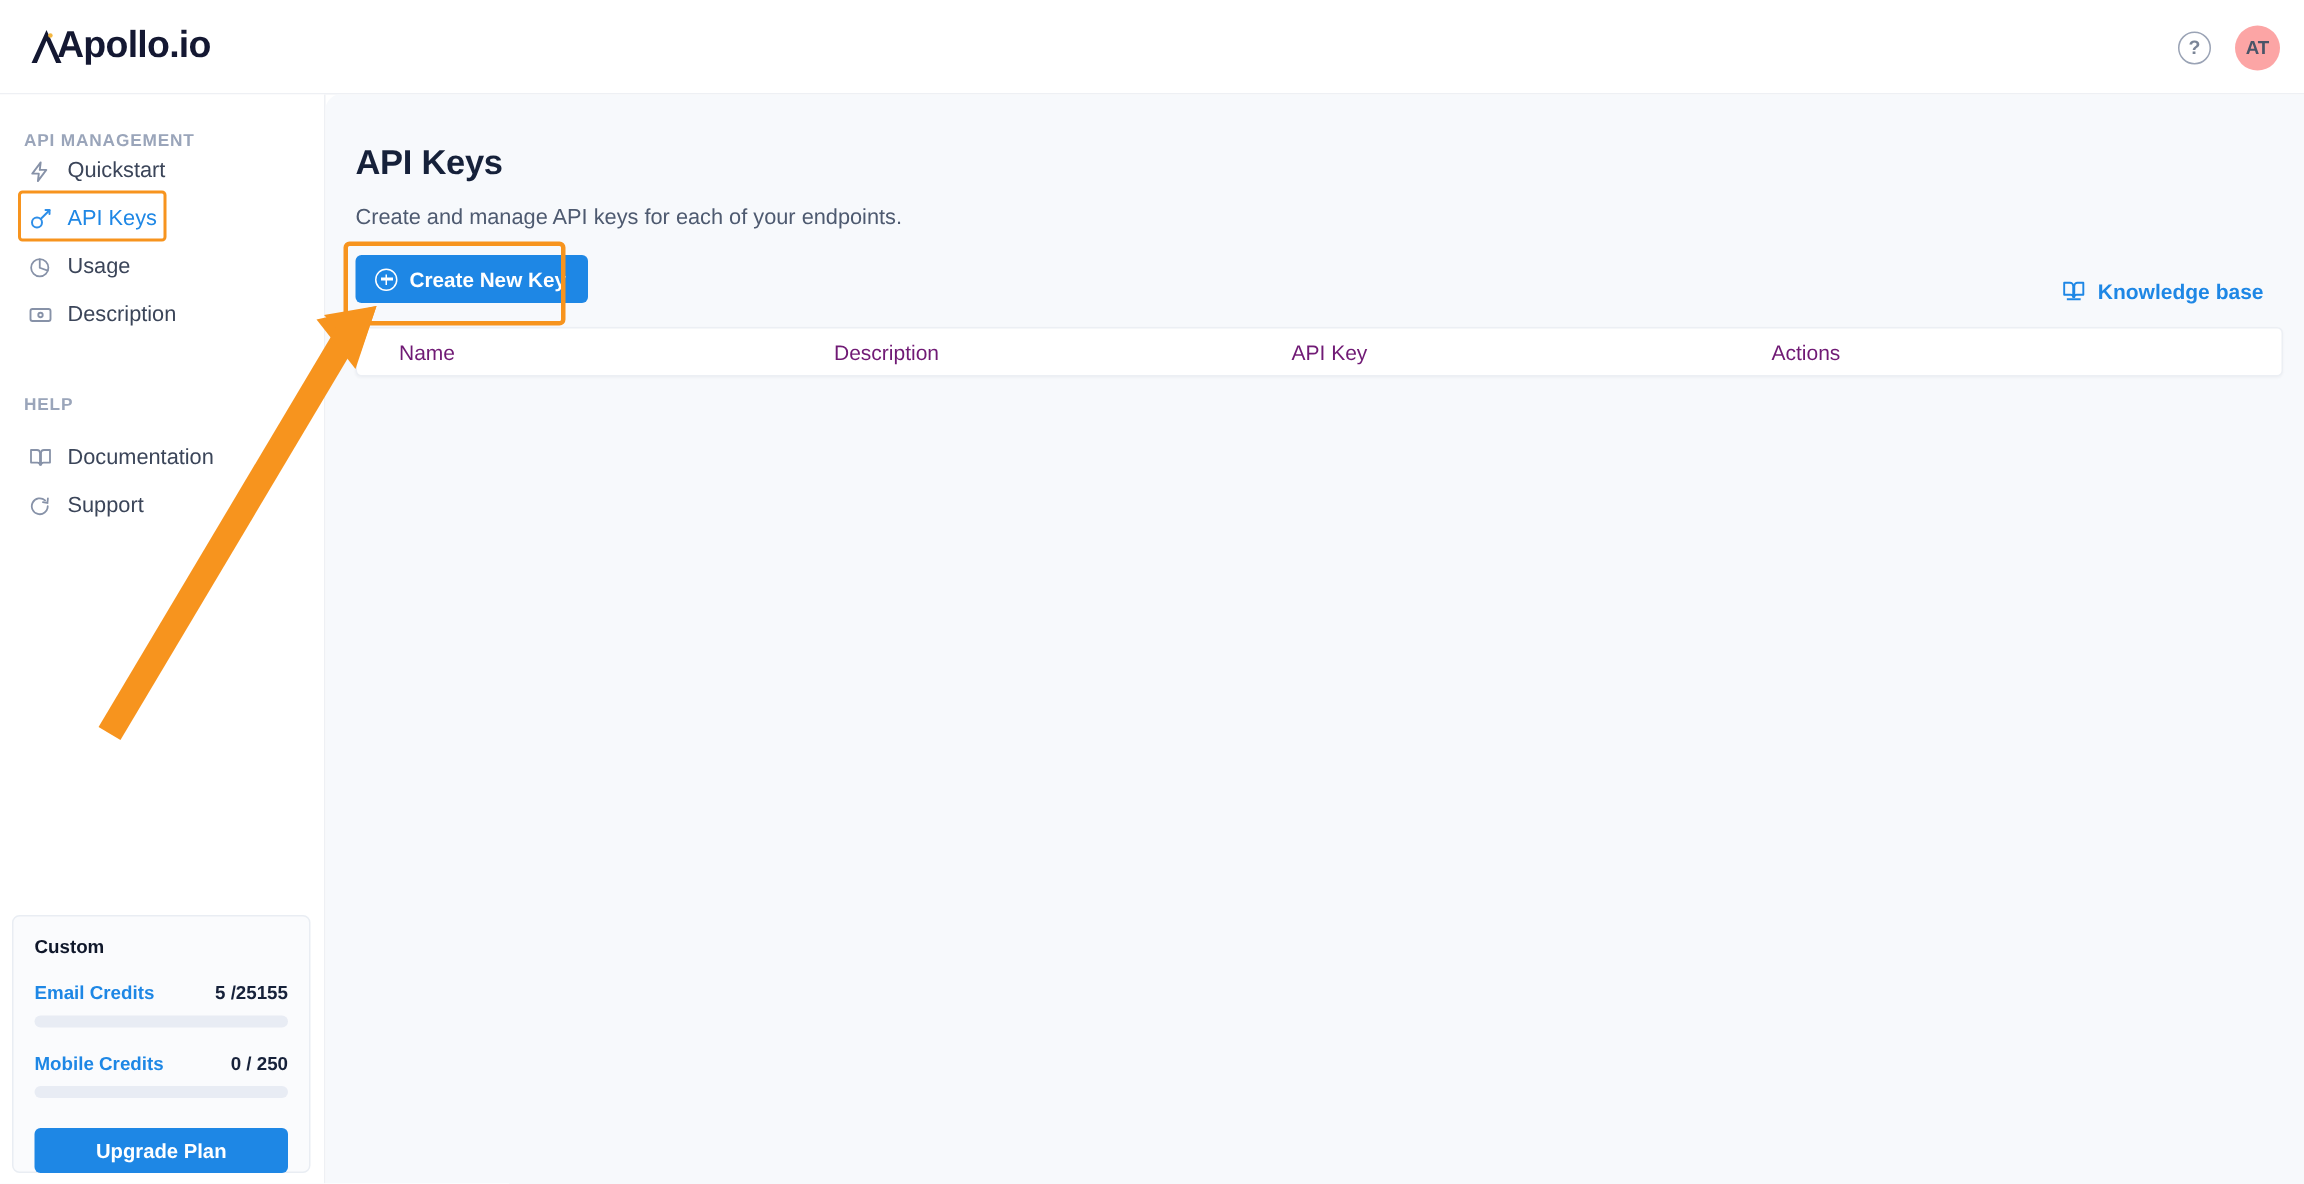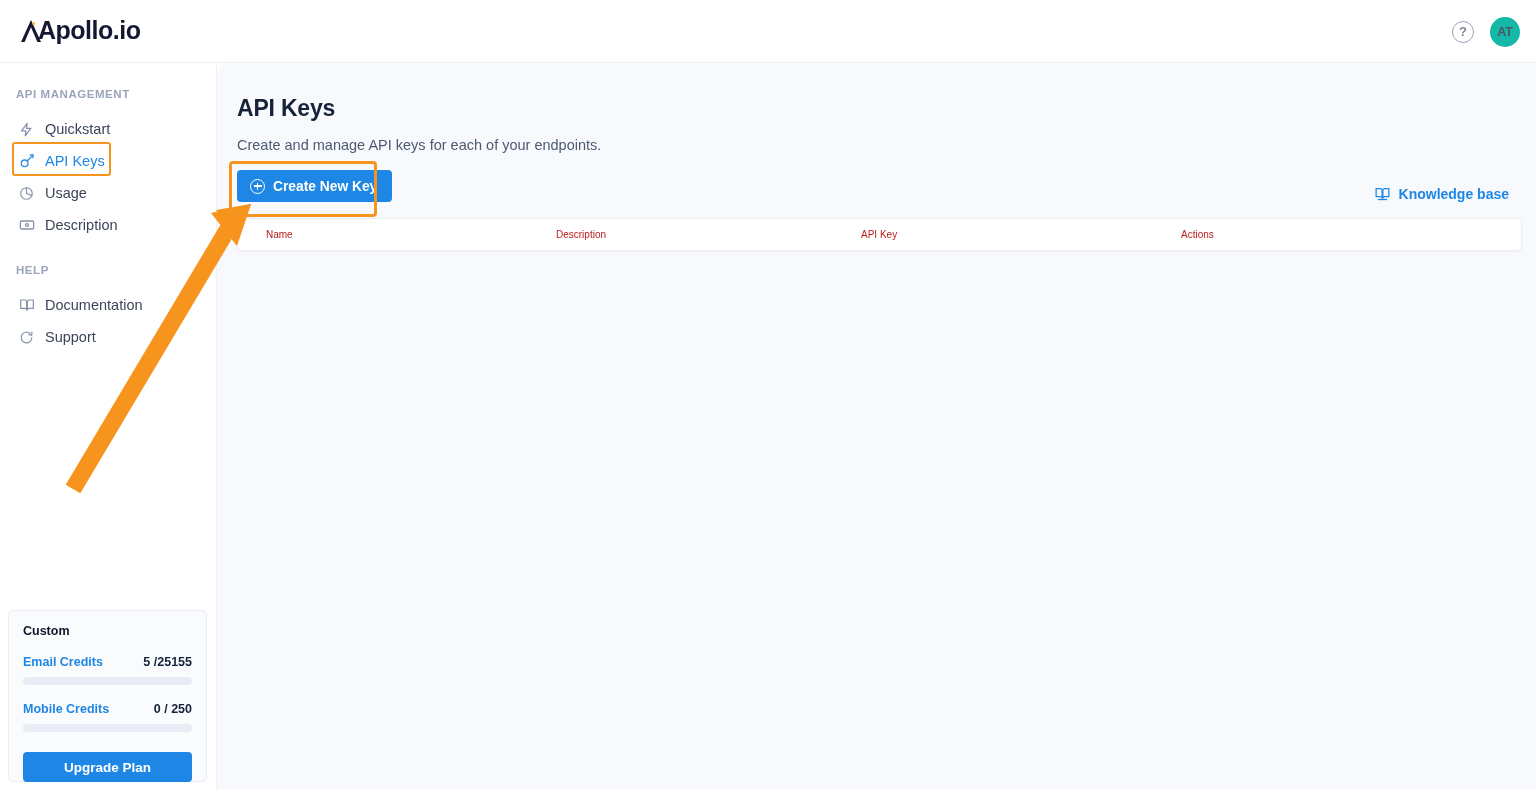--- a/index.html
+++ b/index.html
@@ -32,42 +32,42 @@
     display: flex; align-items: center; gap: 16px;
   }
   .help-icon {
     width: 22px; height: 22px; border-radius: 50%;
     border: 1.5px solid #9aa3b5; color: #7b8597;
     font-size: 13px; display: flex; align-items: center;
     justify-content: center; cursor: pointer; font-weight: 600;
   }
   .avatar {
     width: 30px; height: 30px; border-radius: 50%;
-    background: #14b8a6; color: #4a5568;
+    background: #fca5a5; color: #4a5568;
     font-size: 12.5px; font-weight: 700;
     display: flex; align-items: center; justify-content: center;
     cursor: pointer;
   }
 
   
   .sidebar {
     position: absolute; top: 63px; left: 0;
     width: 217px; height: 726px;
     background: #ffffff;
     border-right: 1px solid #eef0f4;
   }
   .nav-section-label {
     font-size: 11.5px; font-weight: 700; letter-spacing: 0.55px;
     color: #9aa5ba; padding-left: 16px;
   }
   #lbl-api-mgmt { position: absolute; top: 25px; }
   #lbl-help { position: absolute; top: 201px; }
 
   .nav-list { position: absolute; left: 0; width: 217px; }
-  #nav-main { top: 50px; }
+  #nav-main { top: 35px; }
   #nav-help { top: 226px; }
 
   .nav-item {
     display: flex; align-items: center; gap: 10px;
     height: 32px; padding-left: 18px; cursor: pointer;
     font-size: 14.5px; color: #3b4559; position: relative;
   }
   .nav-item .ico {
     width: 17px; height: 17px; display: flex;
     align-items: center; justify-content: center;
@@ -166,21 +166,21 @@
     background: #ffffff;
     border: 1px solid #eceff4;
     border-radius: 4px;
     box-shadow: 0 1px 2px rgba(20,30,60,0.04);
   }
   .table-head {
     display: flex; align-items: center; height: 31px;
     font-size: 12.5px; color: #5a6party;
   }
   .th {
-    font-size: 10px; color: #b91c1c; font-weight: 400;
+    font-size: 14px; color: #701a75; font-weight: 400;
   }
   .th.c1 { width: 318px; padding-left: 28px; }
   .th.c2 { width: 305px; }
   .th.c3 { width: 320px; }
   .th.c4 { width: 300px; }
   .table-body { height: 0; }
 
   
   .arrow-svg {
     position: absolute; left: 0; top: 0;

